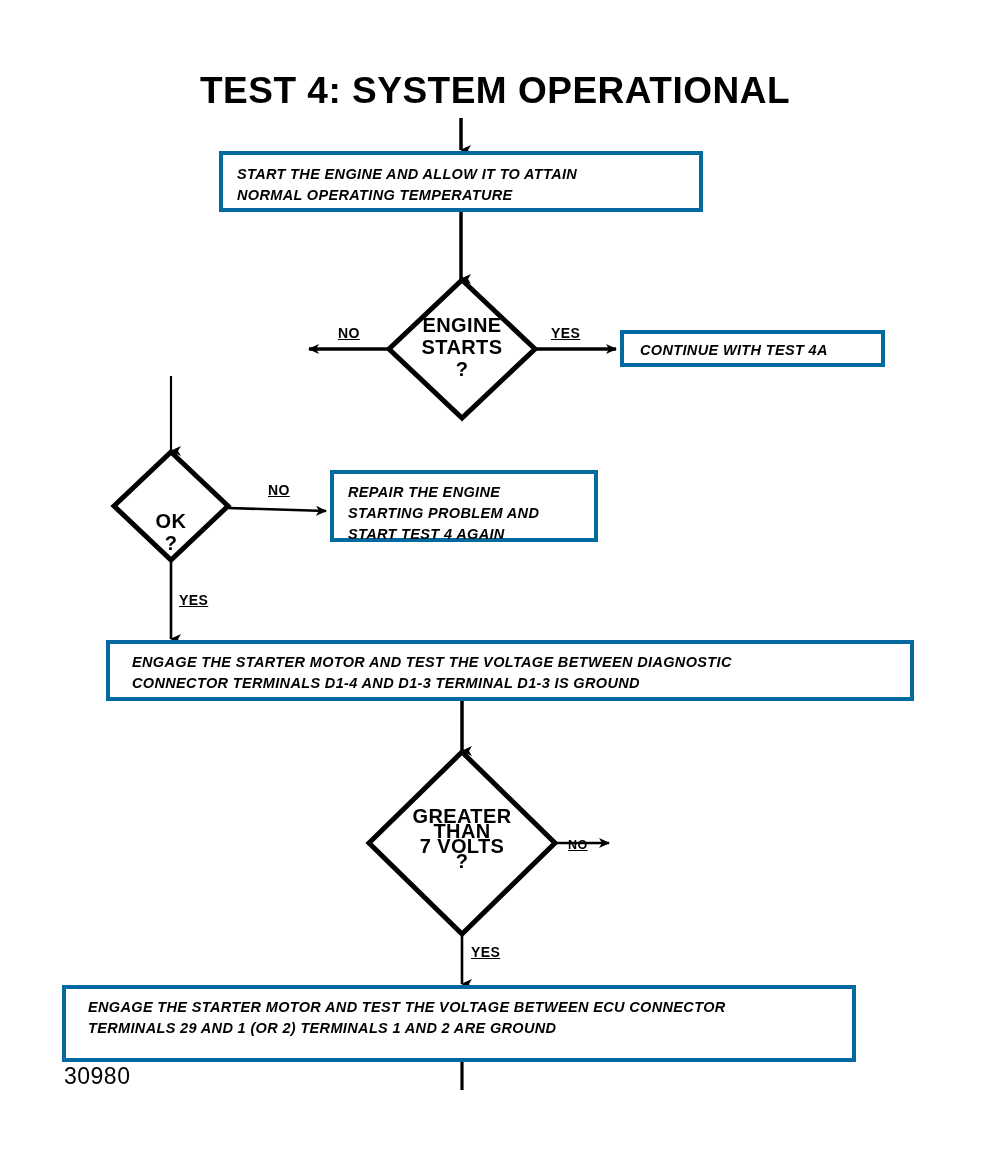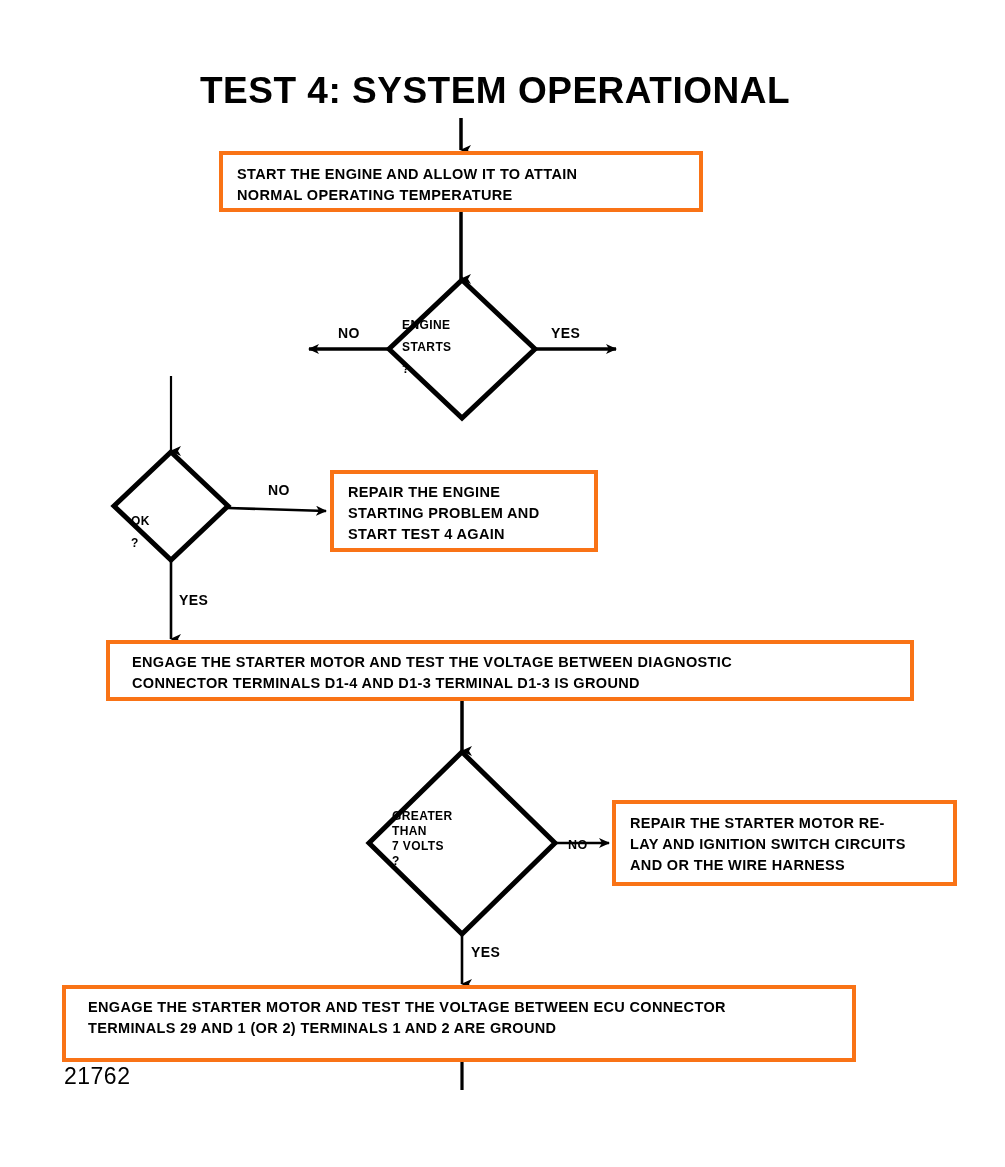--- a/index.html
+++ b/index.html
@@ -32,51 +32,53 @@
     font-size: 37px;
     font-weight: bold;
     letter-spacing: 0.5px;
     font-family: "Liberation Sans", sans-serif;
     white-space: nowrap;
   }
   .node {
     position: absolute;
     box-sizing: border-box;
     background: #ffffff;
-    border: 4px solid #f97316;
+    border: 4px solid #0369a1;
+    font-style: italic;
   }
   .node .txt {
     position: absolute;
     left: 14px;
     top: 9px;
     right: 6px;
     font-size: 14.5px;
     font-weight: bold;
     line-height: 21px;
     letter-spacing: 0.35px;
     white-space: pre-line;
     font-family: "Liberation Sans", sans-serif;
   }
   .dia-label {
     position: absolute;
-    text-align: left;
-    font-size: 12px;
+    text-align: center;
+    font-size: 20px;
     font-weight: bold;
     line-height: 22px;
     letter-spacing: 0.4px;
     white-space: pre-line;
     font-family: "Liberation Sans", sans-serif;
   }
   .edge-label {
     position: absolute;
     font-size: 14px;
     font-weight: bold;
     letter-spacing: 0.4px;
     font-family: "Liberation Sans", sans-serif;
     white-space: nowrap;
+    text-decoration: underline;
   }
   .figref {
     position: absolute;
     left: 64px;
     top: 1063px;
     font-size: 23px;
     font-weight: normal;
     letter-spacing: 0.5px;
     font-family: "Liberation Sans", sans-serif;
   }
@@ -129,37 +131,35 @@
 
     <polygon points="462,752 555,843 462,934 369,843" fill="#fff" stroke="#000" stroke-width="5"></polygon>
   </svg>
 
   <div class="node" style="left:219px; top:151px; width:484px; height:61px;">
     <div class="txt">START THE ENGINE AND ALLOW IT TO ATTAIN
 NORMAL OPERATING TEMPERATURE</div>
   </div>
 
 
+  <div class="node" style="left:620px; top:330px; width:265px; height:37px;">
+    <div class="txt" style="top:6px; left:16px;">CONTINUE WITH TEST 4A</div>
+  </div>
 
-  <div class="node" style="left:330px; top:470px; width:268px; height:82px;">
+  <div class="node" style="left:330px; top:470px; width:268px; height:72px;">
     <div class="txt" style="top:8px;">REPAIR THE ENGINE
 STARTING PROBLEM AND
 START TEST 4 AGAIN</div>
   </div>
 
   <div class="node" style="left:62px; top:640px; width:808px; height:61px;margin-left:44px;">
     <div class="txt" style="left:22px; top:8px;">ENGAGE THE STARTER MOTOR AND TEST THE VOLTAGE BETWEEN DIAGNOSTIC
 CONNECTOR TERMINALS D1-4 AND D1-3  TERMINAL D1-3 IS GROUND</div>
   </div>
 
-  <div class="node" style="left:612px; top:800px; width:345px; height:86px;">
-    <div class="txt" style="top:9px;">REPAIR THE STARTER MOTOR RE-
-LAY AND IGNITION SWITCH CIRCUITS
-AND OR THE WIRE HARNESS</div>
-  </div>
 
   <div class="node" style="left:62px; top:985px; width:794px; height:77px;">
     <div class="txt" style="left:22px; top:8px;">ENGAGE THE STARTER MOTOR AND TEST THE VOLTAGE BETWEEN ECU CONNECTOR
 TERMINALS 29 AND 1 (OR 2)  TERMINALS 1 AND 2 ARE GROUND</div>
   </div>
 
   <div class="dia-label" style="left:402px; top:314px; width:120px;">ENGINE
 STARTS
 ?</div>
 
@@ -173,15 +173,15 @@
 
   <div class="edge-label" style="left:338px; top:325px;">NO</div>
   <div class="edge-label" style="left:551px; top:325px;">YES</div>
 
   <div class="edge-label" style="left:268px; top:482px;">NO</div>
   <div class="edge-label" style="left:179px; top:592px;">YES</div>
 
   <div class="edge-label" style="left:568px; top:838px; font-size:12.5px;">NO</div>
   <div class="edge-label" style="left:471px; top:944px;">YES</div>
 
-  <div class="figref">21762</div>
+  <div class="figref">30980</div>
 
 </div>
 
 </body></html>

